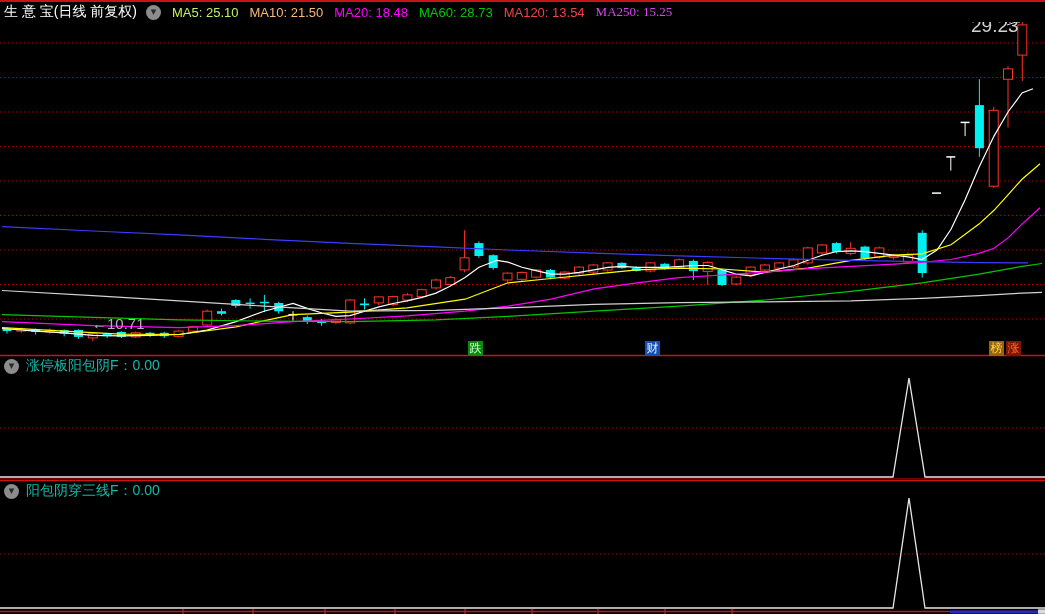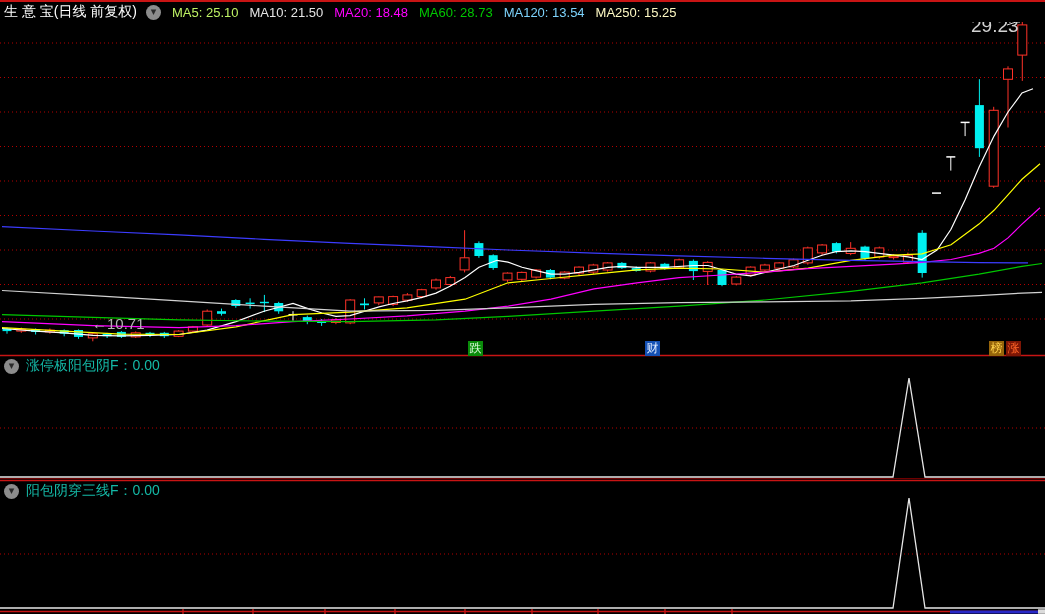--- a/index.html
+++ b/index.html
@@ -6,22 +6,22 @@
   #app{position:relative;width:1045px;height:614px;background:#000;overflow:hidden;
        font-family:"Liberation Sans",sans-serif;}
   .top-border{position:absolute;left:0;top:0;width:1045px;height:2px;background:#c81414;z-index:5;}
   .header{position:absolute;left:0;top:2px;width:1045px;height:20px;display:flex;
           align-items:center;z-index:4;background:#000;}
   .title{color:#ffffff;font-size:14px;margin-left:4px;white-space:nowrap;}
   .circle-icon{width:15px;height:15px;border-radius:50%;background:#8c8c8c;display:inline-flex;
                align-items:center;justify-content:center;flex:0 0 auto;margin-left:9px;}
   .circle-icon i{font-style:normal;color:#2a2a2a;font-size:11px;line-height:1;transform:translateY(-1px);}
   .ma{font-size:13px;margin-left:11px;white-space:nowrap;}
-  .ma5{color:#bef264;} .ma10{color:#e5e5e5;} .ma20{color:#ff00ff;text-align:right;}
-  .ma60{color:#00c800;} .ma120{color:#7dd3fc;} .ma250{color:#fef9c3;}
+  .ma5{color:#bef264;} .ma10{color:#fdba74;} .ma20{color:#ff00ff;text-align:right;}
+  .ma60{color:#00c800;} .ma120{color:#ef4444;} .ma250{color:#d946ef;font-family:Liberation Serif, serif;}
   #chart-svg{position:absolute;left:0;top:0;z-index:1;}
   .pane{position:absolute;left:0;width:1045px;z-index:0;}
   .pane.main{top:22px;height:333px;} .pane.ind1{top:356px;height:124px;} .pane.ind2{top:481px;height:130px;}
   .annot{position:absolute;z-index:3;white-space:nowrap;}
   .annot.low{left:92px;top:315px;color:#b4b4b4;font-size:15px;}
   .annot.high{left:971px;top:15px;color:#d2d2d2;font-size:19px;}
   .badge{position:absolute;top:341px;width:15px;height:15px;font-size:12px;line-height:15px;
          text-align:center;z-index:3;}
   .b0{left:468px;background:#0a8c0a;color:#defade;}
   .b1{left:645px;background:#1450b4;color:#e1ecff;}

